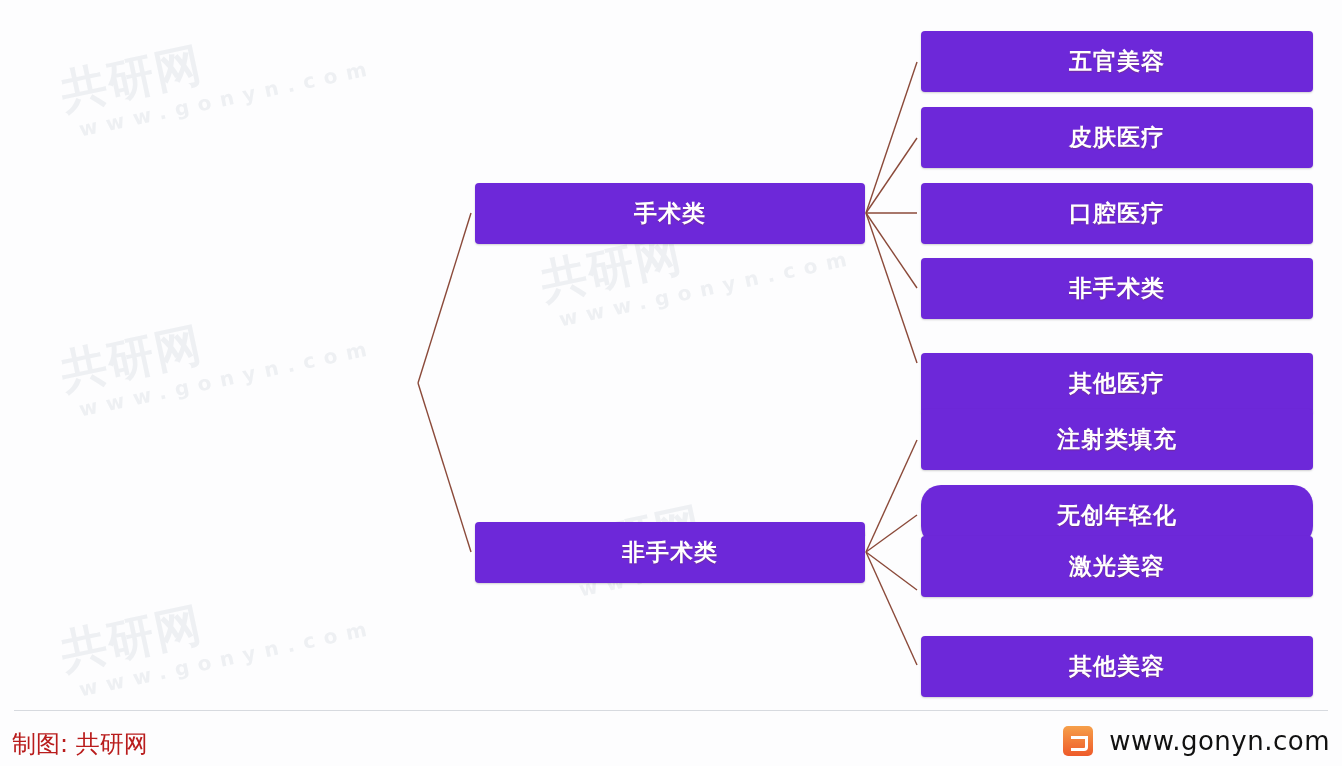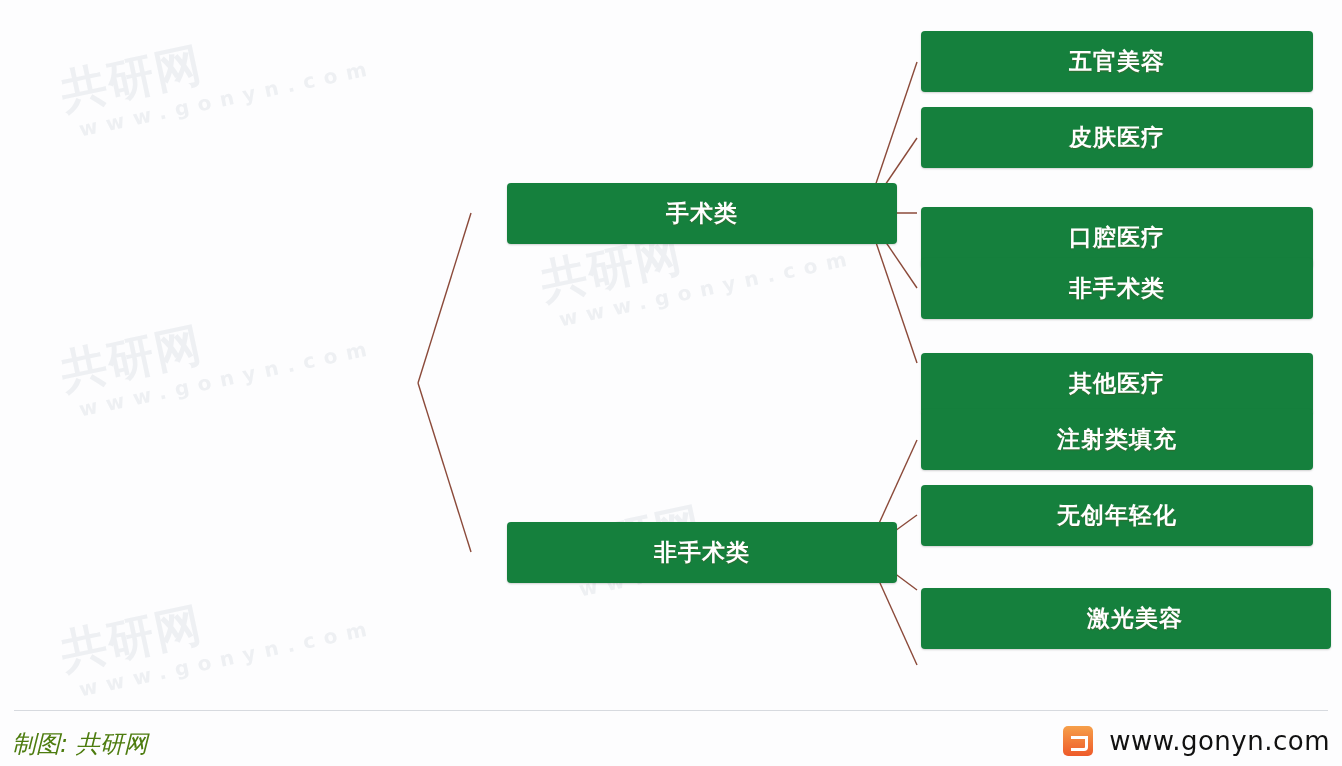--- a/index.html
+++ b/index.html
@@ -10,32 +10,32 @@
   }
   .canvas { position: absolute; left: 0; top: 0; width: 1342px; height: 766px; }
   .watermark {
     position: absolute; color: #eef0f3; font-weight: bold;
     transform: rotate(-12deg); pointer-events: none; user-select: none;
   }
   .watermark .wm-big { font-size: 46px; letter-spacing: 2px; display: block; }
   .watermark .wm-small { font-size: 20px; letter-spacing: 9px; display: block; margin-top: -4px; margin-left: 10px; }
   svg.links { position: absolute; left: 0; top: 0; width: 1342px; height: 766px; }
   .node {
-    position: absolute; background: #15803d; border-radius: 4px;
+    position: absolute; background: #6d28d9; border-radius: 4px;
     color: #ffffff; display: flex; align-items: center; justify-content: center;
     font-size: 23px; font-weight: bold; letter-spacing: 1px;
     box-shadow: 0 1px 2px rgba(0,0,0,0.18);
     text-shadow: 0 1px 1px rgba(120,60,20,0.35);
   }
   .root { left: 27px; top: 353px; width: 390px; height: 61px; }
-  .mid { left: 475px; width: 390px; height: 61px; margin-left: 32px; }
+  .mid { left: 475px; width: 390px; height: 61px; }
   .leaf { left: 921px; width: 392px; height: 61px; }
   .divider { position: absolute; left: 14px; right: 14px; top: 710px; height: 1px; background: #d7dadf; }
   .footer-left {
-    position: absolute; left: 12px; top: 728px; font-size: 24px; color: #4d7c0f; font-style: italic;
+    position: absolute; left: 12px; top: 728px; font-size: 24px; color: #b91c1c;
   }
   .footer-right {
     position: absolute; right: 12px; top: 726px; display: flex; align-items: center;
   }
   .logo-icon {
     width: 30px; height: 30px; border-radius: 5px; margin-right: 16px;
     background: linear-gradient(180deg, #f6a04a 0%, #ee5a2a 100%);
     position: relative;
   }
   .logo-icon::after {
@@ -93,37 +93,40 @@
   <div class="node mid" style="top:522px;">
     <span>非手术类</span>
   </div>
 
   <div class="node leaf" style="top:31px;">
       <span>五官美容</span>
     </div>
   <div class="node leaf" style="top:107px;">
       <span>皮肤医疗</span>
     </div>
-  <div class="node leaf" style="top:183px;margin-top:24px;">
+  <div class="node leaf" style="top:183px;">
       <span>口腔医疗</span>
     </div>
   <div class="node leaf" style="top:258px;">
       <span>非手术类</span>
     </div>
   <div class="node leaf" style="top:333px;margin-top:20px;">
       <span>其他医疗</span>
     </div>
   <div class="node leaf" style="top:409px;">
       <span>注射类填充</span>
     </div>
-  <div class="node leaf" style="top:485px;">
+  <div class="node leaf" style="top:485px;border-radius:20px;">
       <span>无创年轻化</span>
     </div>
-  <div class="node leaf" style="top:588px;padding-left:18px;">
+  <div class="node leaf" style="top:536px;">
       <span>激光美容</span>
+    </div>
+  <div class="node leaf" style="top:636px;">
+      <span>其他美容</span>
     </div>
 
   <div class="divider"></div>
 
   <div class="footer-left">制图: 共研网</div>
 
   <div class="footer-right">
     <div class="logo-icon"></div>
     <span class="footer-url">www.gonyn.com</span>
   </div>

